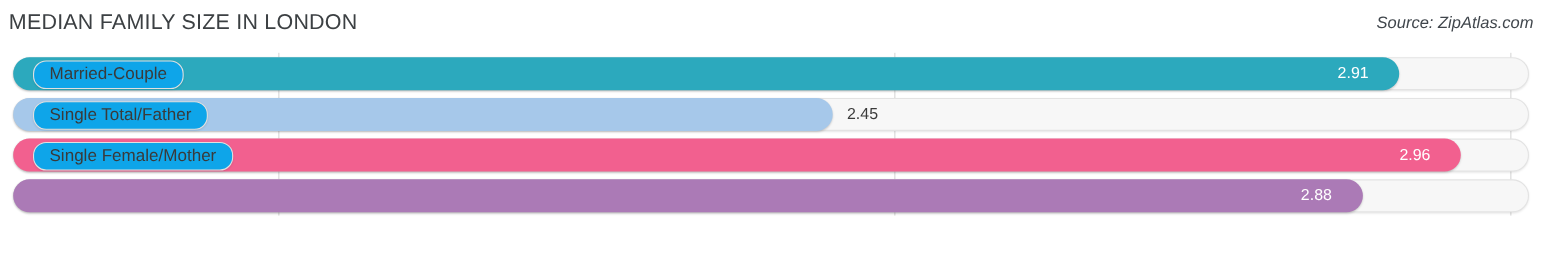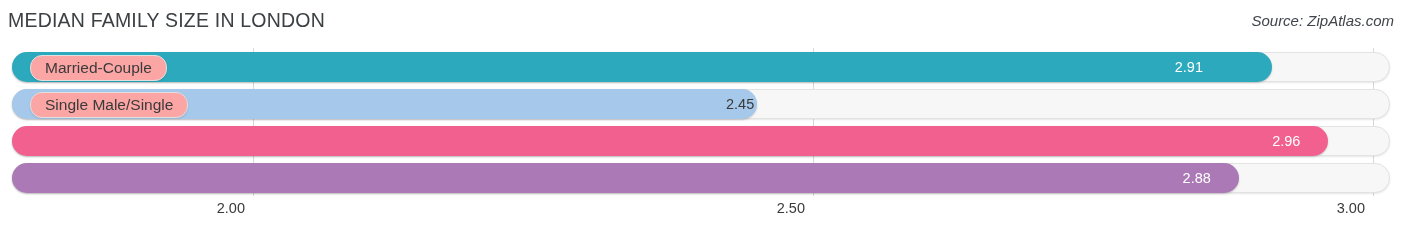--- a/index.html
+++ b/index.html
@@ -89,21 +89,21 @@
     box-shadow: 0 1px 2px rgba(0,0,0,0.20);
   }
 
   .bar-label {
     position: absolute;
     left: 18px;
     top: 3px;
     height: 24px;
     line-height: 24px;
     padding: 0 14px;
-    background: #fca5a5;
+    background: #0ea5e9;
     border: 1px solid #e0e0e0;
     border-radius: 12px;
     font-size: 15.5px;
     color: #3a3a3a;
     white-space: nowrap;
     box-shadow: 0 1px 2px rgba(0,0,0,0.10);
   }
 
   .bar-value {
     position: absolute;
@@ -151,40 +151,36 @@
     <div id="gridlines">
         <div class="gridline" style="left: 253px;"></div>
         <div class="gridline" style="left: 813px;"></div>
         <div class="gridline" style="left: 1373px;"></div>
       </div>
     <div id="bar-rows">
         <div class="bar-row" style="top: 4px;">
           <div class="bar-track"></div>
           <div class="bar-fill" style="width: 1260.2px; background: rgb(44, 169, 189);"></div>
           <div class="bar-label">Married-Couple</div>
-          <div class="bar-value inside" style="left: 1147px; width: 44px; text-align: right;">2.91</div>
+          <div class="bar-value inside" style="left: 1204px; width: 44px; ">2.91</div>
         </div>
         <div class="bar-row" style="top: 41px;">
           <div class="bar-track"></div>
           <div class="bar-fill" style="width: 745px; background: rgb(166, 200, 234);"></div>
-          <div class="bar-label">Single Male/Single</div>
-          <div class="bar-value outside" style="left: 714px;">2.45</div>
+          <div class="bar-label">Single Total/Father</div>
+          <div class="bar-value outside" style="left: 758px;">2.45</div>
         </div>
         <div class="bar-row" style="top: 78px;">
           <div class="bar-track"></div>
           <div class="bar-fill" style="width: 1316.2px; background: rgb(242, 96, 143);"></div>
+          <div class="bar-label">Single Female/Mother</div>
           <div class="bar-value inside" style="left: 1260.2px; width: 44px; text-align: left;">2.96</div>
         </div>
         <div class="bar-row" style="top: 115px;">
           <div class="bar-track"></div>
           <div class="bar-fill" style="width: 1226.6px; background: rgb(171, 122, 182);"></div>
           <div class="bar-value inside" style="left: 1170.6px; width: 44px; text-align: left;">2.88</div>
         </div>
       </div>
   </div>
 
-  <div id="axis-area">
-      <div class="axis-tick-label" style="left: 245px;">2.00</div>
-      <div class="axis-tick-label" style="left: 805px;">2.50</div>
-      <div class="axis-tick-label" style="left: 1365px;">3.00</div>
-    </div>
 
 </div>
 
 </body></html>

